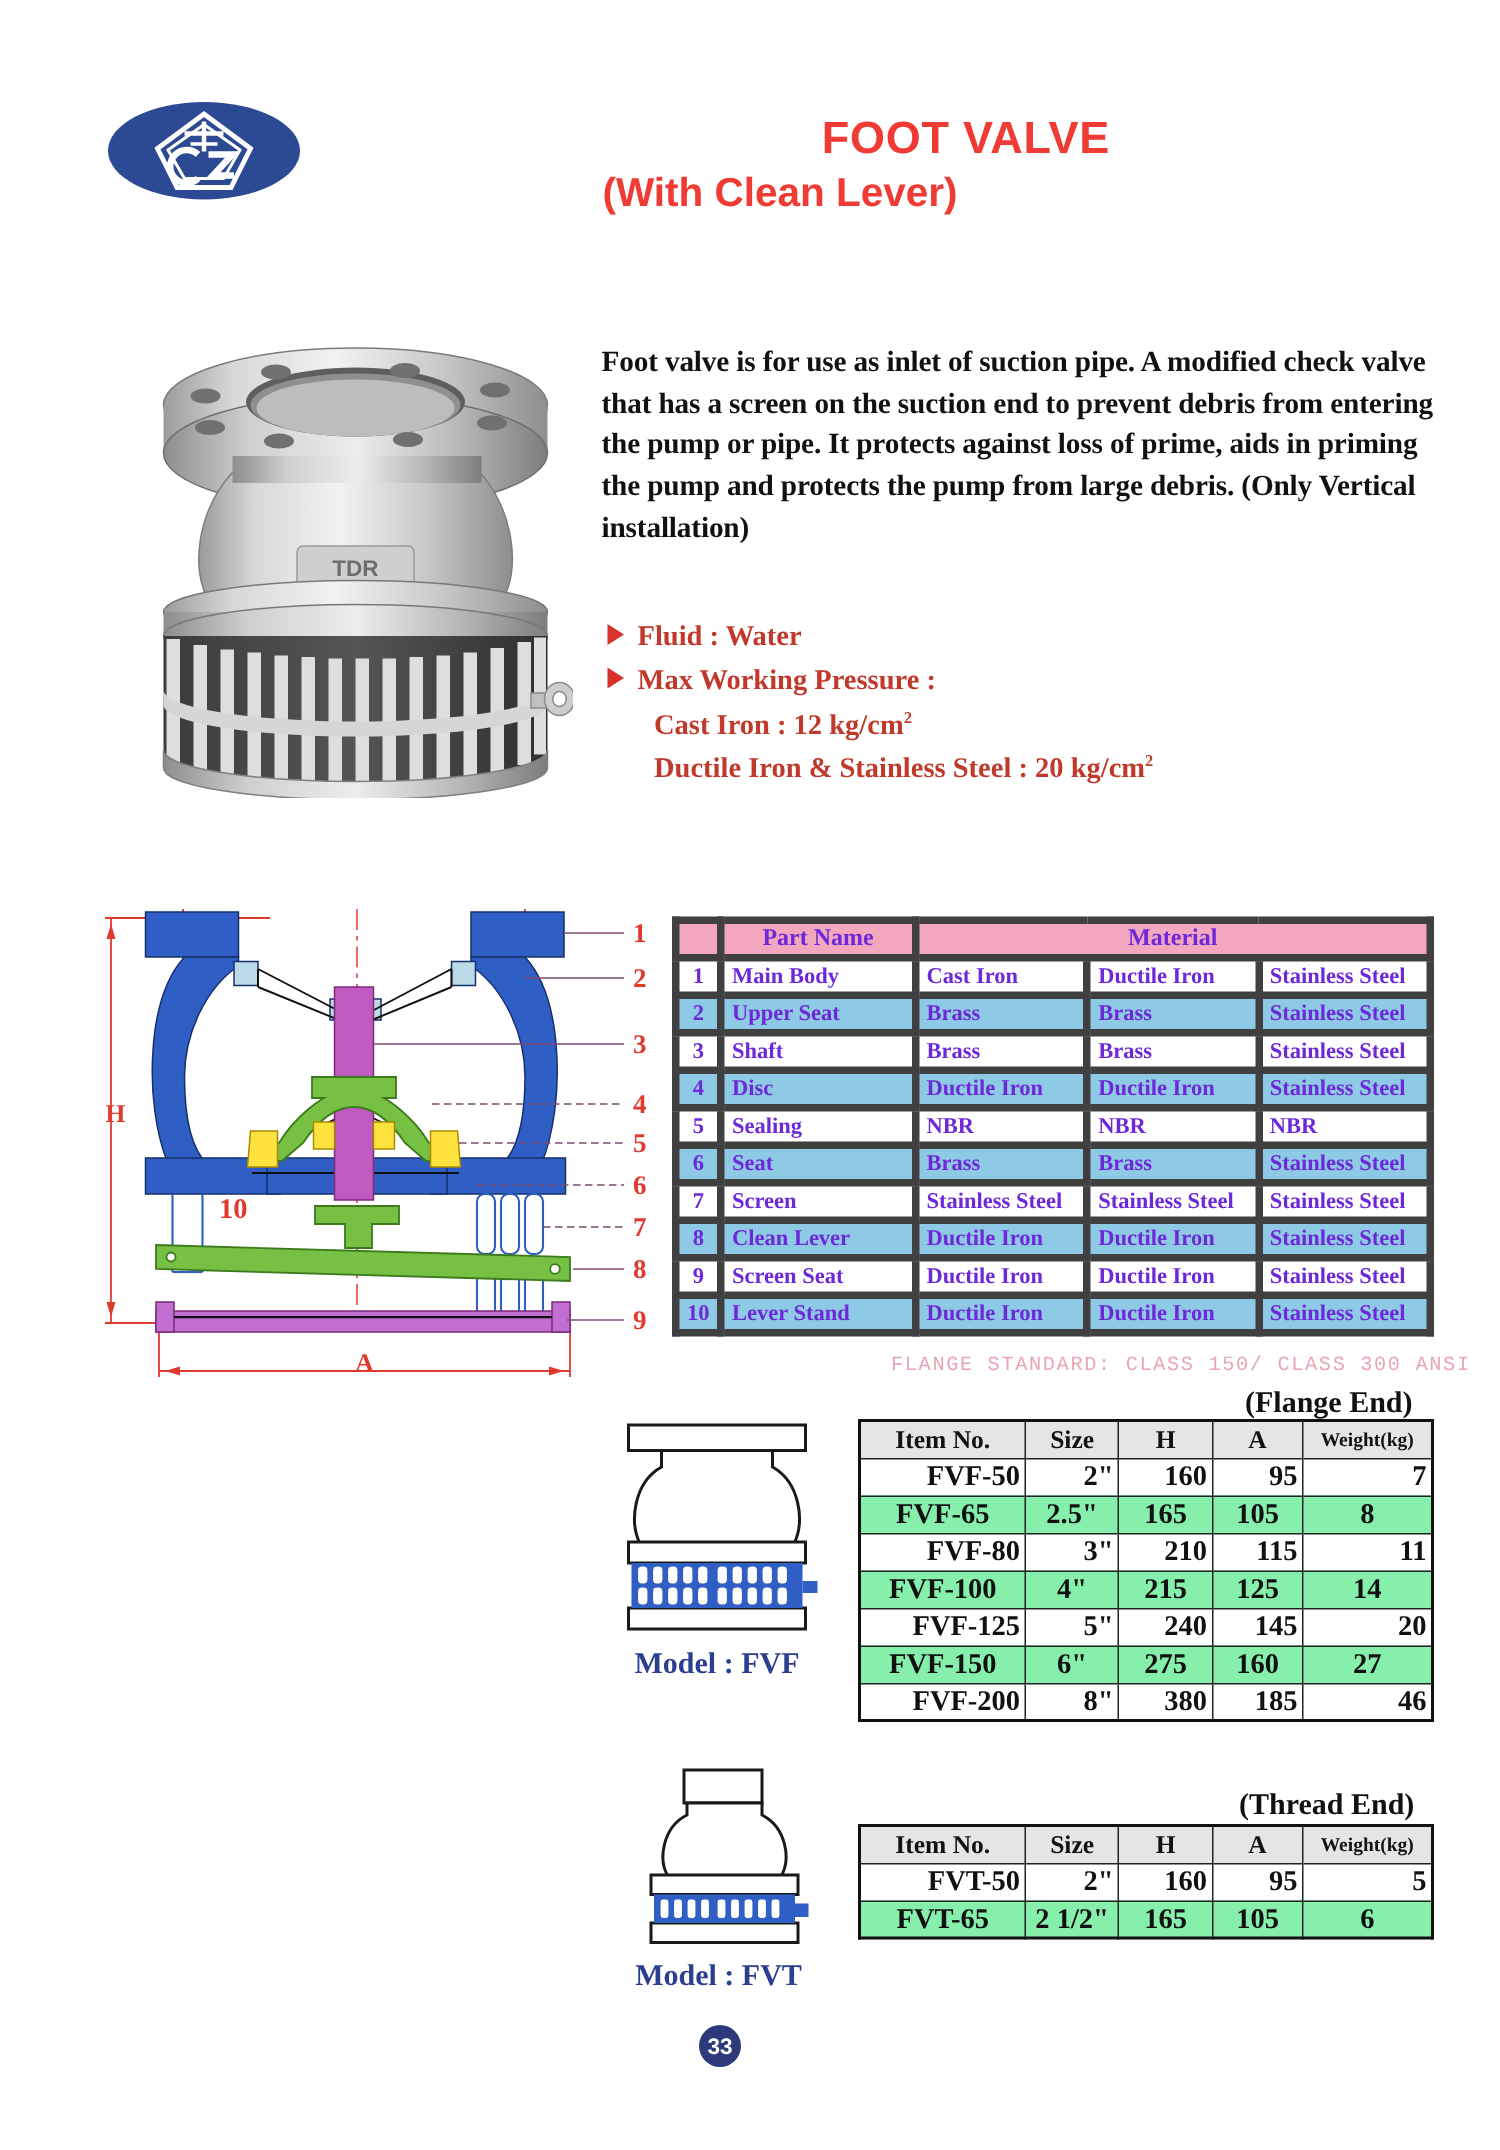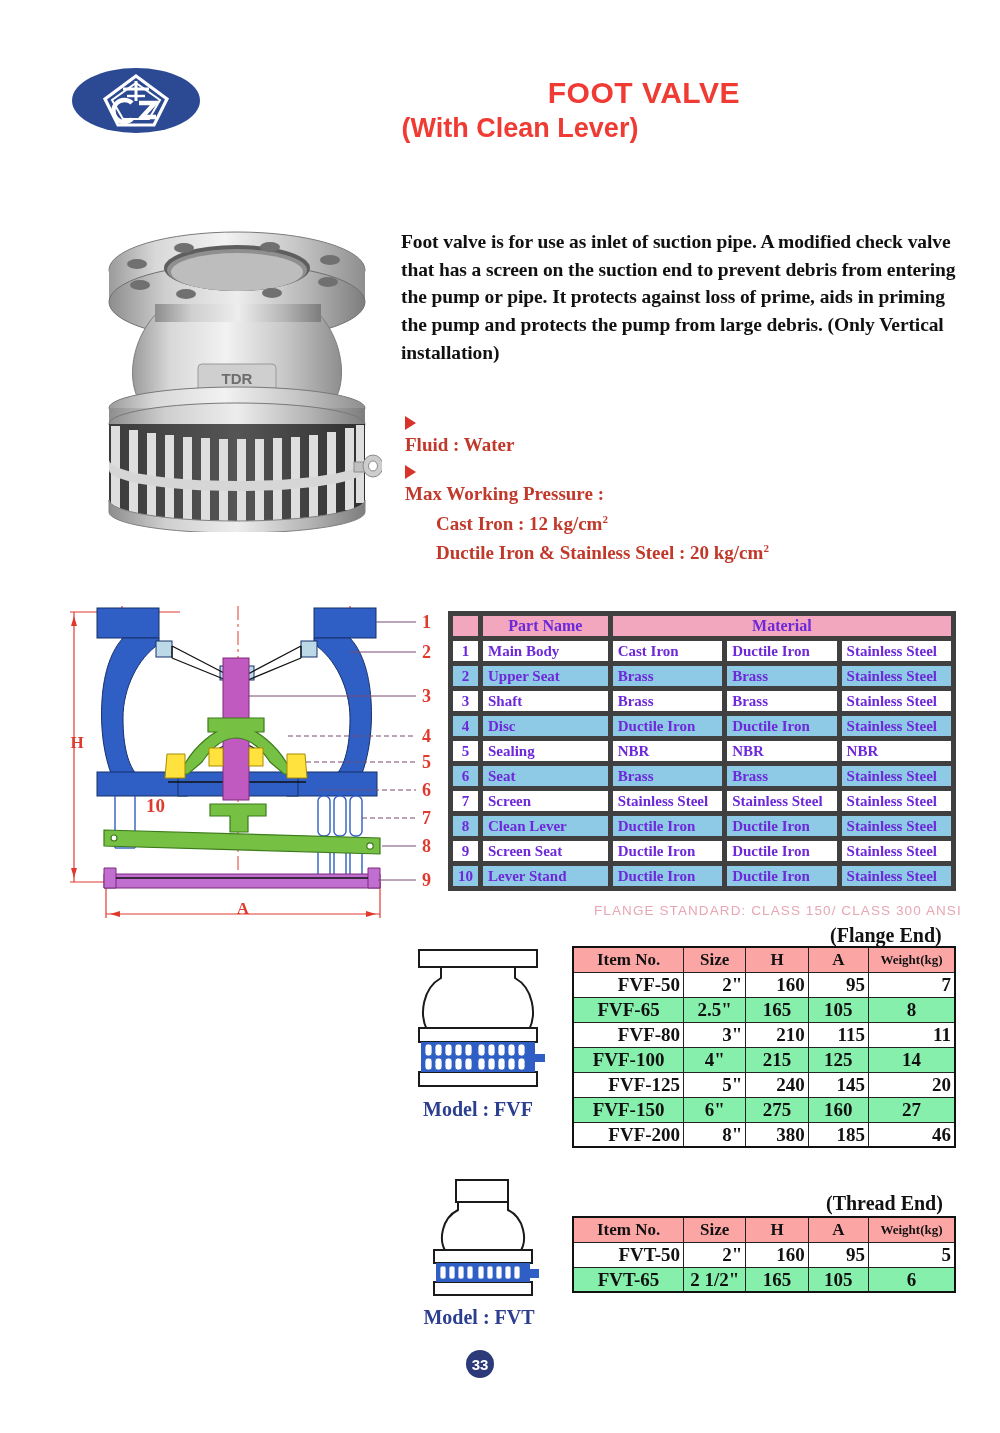--- a/index.html
+++ b/index.html
@@ -34,21 +34,21 @@
   #photo { position:absolute; left:92px; top:212px; width:290px; height:320px; }
 
   
   #desc {
     position:absolute; left:401px; top:228px; width:556px;
     font-size:19.5px; line-height:1.42; color:#111; font-weight:600;
     letter-spacing:-0.1px;
   }
 
   #specs { position:absolute; left:405px; top:410px; width:560px; color:#c0392b; }
-  .spec-row { display:flex; align-items:flex-start; font-size:19px; line-height:1.55; font-weight:600;flex-direction:column;}
+  .spec-row { display:flex; align-items:flex-start; font-size:19px; line-height:1.55; font-weight:600;}
   .bullet {
     width:0;height:0;border-left:11px solid #d8322c;
     border-top:7px solid transparent;border-bottom:7px solid transparent;
     margin-right:9px; margin-top:6px; flex:none;
   }
   .spec-indent { padding-left:31px; font-size:19px; line-height:1.55; font-weight:600; }
   sup { font-size:11px; vertical-align:super; }
 
   
   #drawing { position:absolute; left:60px; top:596px; width:395px; height:340px; }
@@ -63,38 +63,38 @@
   }
   #mat-table thead th { background:#f2a7bf; font-weight:600; font-size:16px; }
   #mat-table tbody tr.alt td { background:#8ecae6; }
   #mat-table tbody tr.plain td { background:#ffffff; }
   .c-idx { text-align:center; width:30px; }
   .c-part { width:132px; }
   .c-mat { width:115px; }
 
   
   #flange-std {
-    position:absolute; left:594px; top:903px; font-family:Liberation Sans, sans-serif;
+    position:absolute; left:594px; top:903px; font-family:Liberation Mono, monospace;
     font-size:13.5px; color:#e8a6b3; letter-spacing:1.1px; white-space:nowrap;
   }
   #flange-end-label {
     position:absolute; left:830px; top:924px; font-size:20px; font-weight:bold; color:#111;
   }
   #flange-table-wrap { position:absolute; left:572px; top:946px; width:384px; }
   #thread-end-label {
     position:absolute; left:826px; top:1192px; font-size:20px; font-weight:bold; color:#111;
   }
   #thread-table-wrap { position:absolute; left:572px; top:1216px; width:384px; }
 
   .dim-table { border:2px solid #111; font-size:17px; }
   .dim-table th, .dim-table td {
     border:1px solid #222; text-align:center; padding:0 3px;
     height:25px; line-height:23px; color:#111; font-weight:600; white-space:nowrap;
   }
-  .dim-table thead th { background:#fca5a5; font-size:17px; }
+  .dim-table thead th { background:#e5e5e5; font-size:17px; }
   .dim-table thead th.w { font-size:13px; }
   .dim-table tbody tr.alt td { background:#86efac; }
   .dim-table tbody tr.plain td { background:#ffffff;text-align:right; }
   .dim-table td.val { font-size:19px; }
   .col-item { width:110px; }
   .col-size { width:62px; }
   .col-h { width:62px; }
   .col-a { width:60px; }
   .col-w { width:86px; }
 

